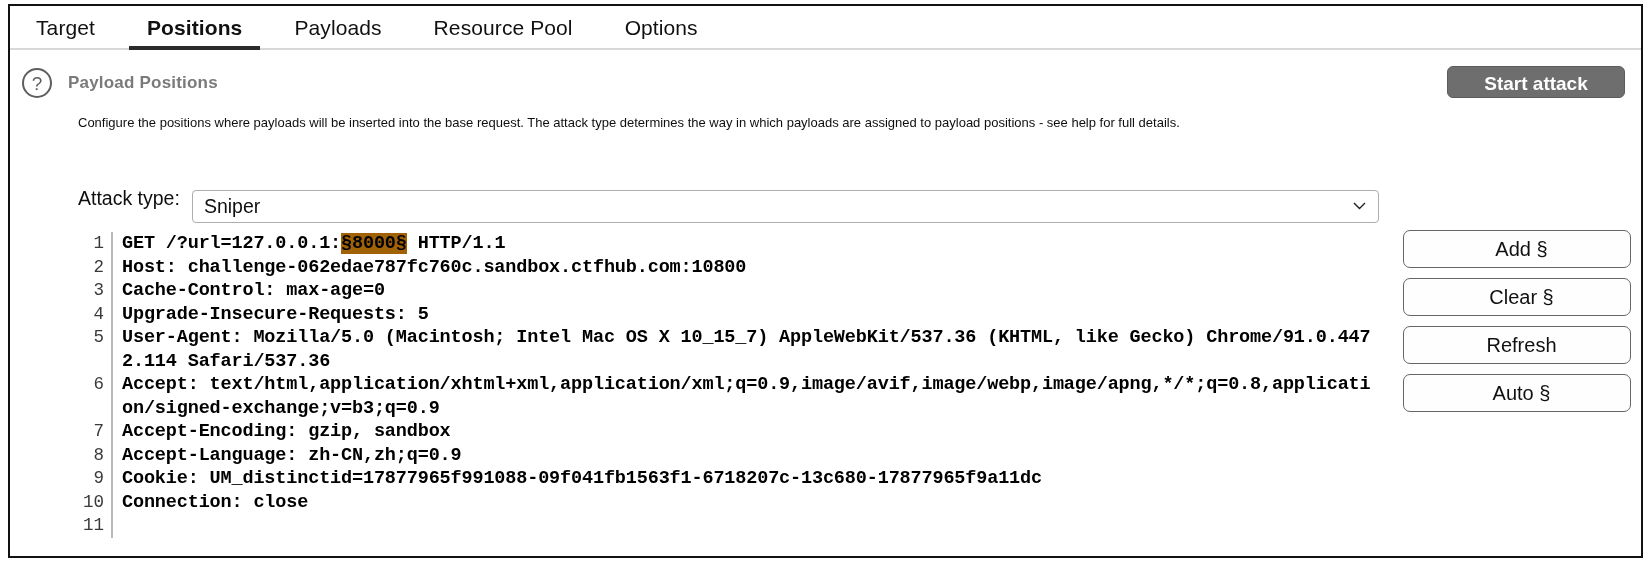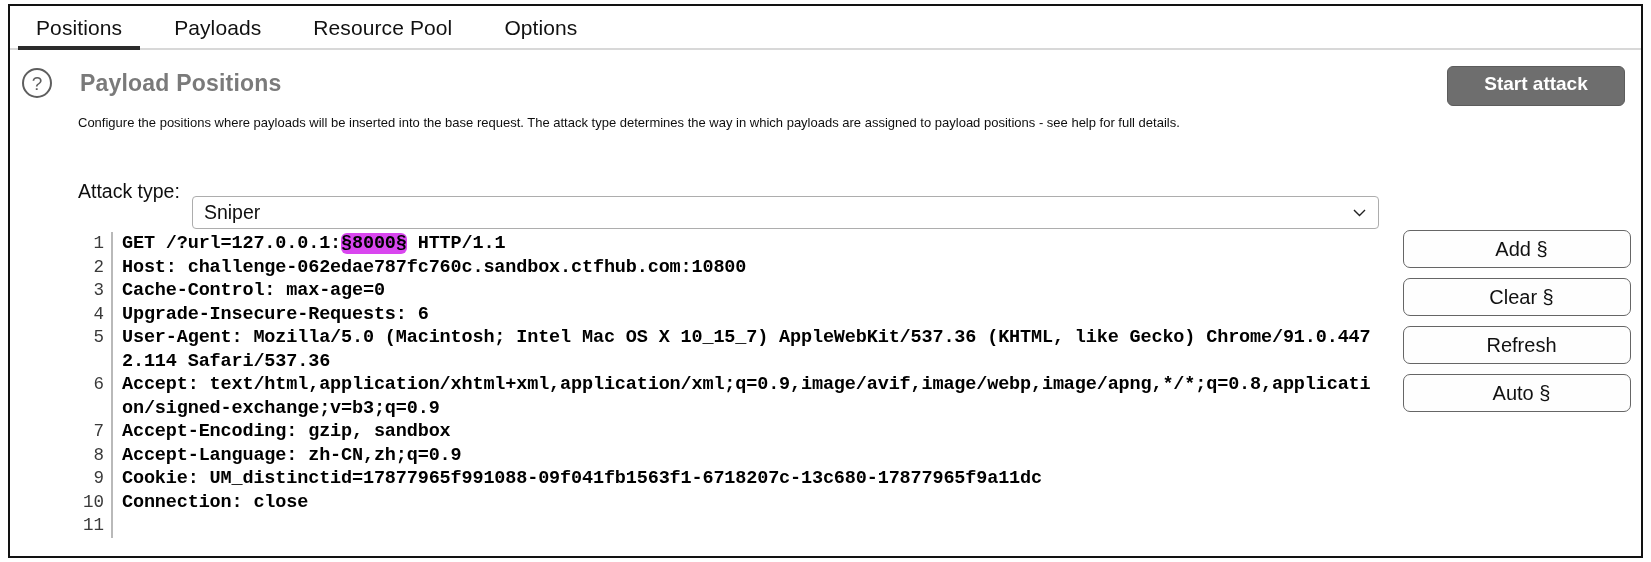--- a/index.html
+++ b/index.html
@@ -65,21 +65,21 @@
     content: "";
     position: absolute;
     left: 8px;
     right: 8px;
     bottom: 0;
     height: 4px;
     background: #2b2b2b;
     z-index: 2;
   }
   .tab.active {
-    font-weight: 400;
+    font-weight: 700;
   }
 
   
   .panel {
     position: absolute;
     left: 10px;
     top: 52px;
     right: 10px;
     bottom: 6px;
     box-sizing: border-box;
@@ -101,32 +101,32 @@
     border: 2px solid #5e5e5e;
     color: #5e5e5e;
     font-size: 19px;
     line-height: 27px;
     text-align: center;
     font-family: "Liberation Sans", sans-serif;
     flex: 0 0 auto;
     box-sizing: border-box;
   }
   .section-title {
-    margin-left: 28px;
-    font-size: 23px;
+    margin-left: 16px;
+    font-size: 17px;
     font-weight: bold;
     color: #7a7a7a;
     letter-spacing: 0.2px;
   }
   .start-attack {
     position: absolute;
     right: 6px;
     top: 4px;
     width: 178px;
-    height: 40px;
+    height: 32px;
     background: #6e6e6e;
     border: 1px solid #5c5c5c;
     border-radius: 6px;
     color: #ffffff;
     font-size: 19px;
     font-weight: bold;
     text-align: center;
     line-height: 34px;
     box-sizing: border-box;
     cursor: default;
@@ -143,21 +143,21 @@
   }
 
   
   .attack-row {
     position: absolute;
     left: 68px;
     top: 128px;
     right: 262px;
     height: 36px;
     display: flex;
-    align-items: flex-start;
+    align-items: center;
   }
   .attack-label {
     font-size: 19.5px;
     color: #0f0f0f;
     margin-right: 12px;
     white-space: nowrap;
   }
   .select-box {
     position: relative;
     flex: 1 1 auto;
@@ -221,22 +221,21 @@
     font-family: "Liberation Mono", monospace;
     font-size: 18.5px;
     line-height: 23.5px;
     font-weight: bold;
     color: #000000;
     white-space: pre-wrap;
     word-break: break-all;
     letter-spacing: -0.15px;
   }
   .marker {
-    background: #d946ef;
-    border-radius: 6px;
+    background: #a16207;
   }
 
   
   .btn-col {
     position: absolute;
     right: 10px;
     top: 178px;
     width: 228px;
   }
   .side-btn {
@@ -255,20 +254,21 @@
     padding-left: 9px;
   }
 </style>
 </head>
 <body>
 
 <div id="app">
   <div class="win-frame"></div>
 
   <div class="tabbar">
+    <div class="tab"><span>Target</span></div>
     <div class="tab active"><span>Positions</span></div>
     <div class="tab"><span>Payloads</span></div>
     <div class="tab"><span>Resource Pool</span></div>
     <div class="tab"><span>Options</span></div>
   </div>
 
   <div class="panel">
 
     <div class="hdr-row">
       <div class="help-icon">?</div>
@@ -300,21 +300,21 @@
             <tr>
               <td class="gutter-cell">2</td>
               <td class="code-cell">Host: challenge-062edae787fc760c.sandbox.ctfhub.com:10800</td>
             </tr>
             <tr>
               <td class="gutter-cell">3</td>
               <td class="code-cell">Cache-Control: max-age=0</td>
             </tr>
             <tr>
               <td class="gutter-cell">4</td>
-              <td class="code-cell">Upgrade-Insecure-Requests: 6</td>
+              <td class="code-cell">Upgrade-Insecure-Requests: 5</td>
             </tr>
             <tr>
               <td class="gutter-cell">5</td>
               <td class="code-cell">User-Agent: Mozilla/5.0 (Macintosh; Intel Mac OS X 10_15_7) AppleWebKit/537.36 (KHTML, like Gecko) Chrome/91.0.4472.114 Safari/537.36</td>
             </tr>
             <tr>
               <td class="gutter-cell">6</td>
               <td class="code-cell">Accept: text/html,application/xhtml+xml,application/xml;q=0.9,image/avif,image/webp,image/apng,*/*;q=0.8,application/signed-exchange;v=b3;q=0.9</td>
             </tr>
             <tr>

